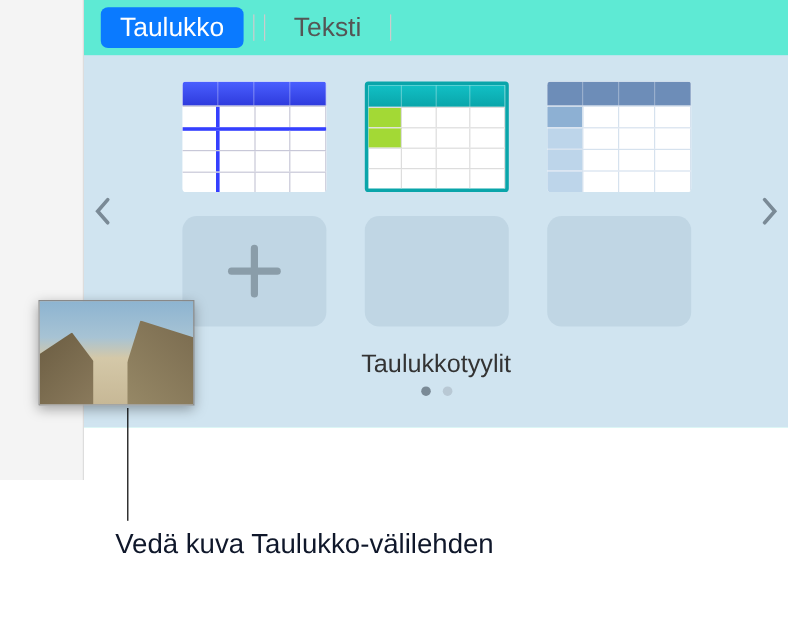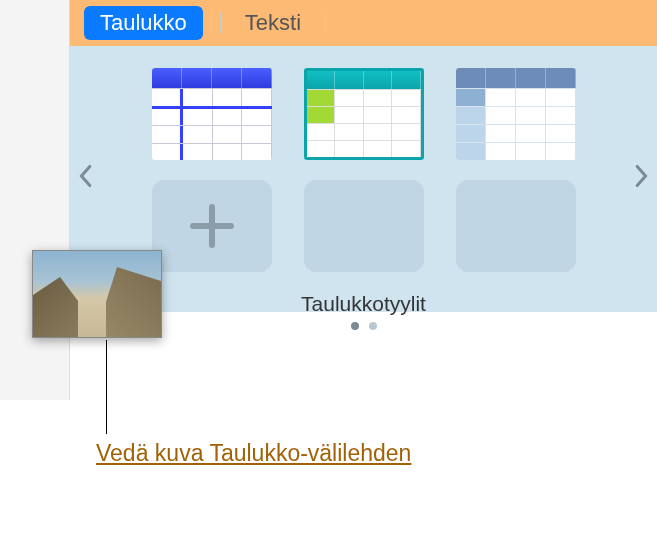--- a/index.html
+++ b/index.html
@@ -18,21 +18,21 @@
       width: 70px;
       height: 400px;
       background: #f4f4f4;
       border-right: 1px solid #ddd;
     }
     .panel {
       position: absolute;
       left: 70px;
       top: 0;
       width: 587px;
-      background: #fdba74;
+      background: #5eead4;
     }
     .tabs {
       display: flex;
       align-items: center;
       height: 46px;
       padding: 0 14px;
       gap: 8px;
     }
     .tab {
       font-size: 22px;
@@ -48,21 +48,21 @@
     }
     .tab-divider {
       width: 1px;
       height: 22px;
       background: #ccc;
     }
     .styles-area {
       background: #d0e4f0;
       padding: 22px 18px 14px 18px;
       position: relative;
-      height: 266px;
+      height: 310px;
     }
     .style-row {
       display: flex;
       justify-content: center;
       gap: 32px;
       margin-bottom: 20px;
     }
     .style-thumb {
       width: 120px;
       height: 92px;
@@ -197,23 +197,22 @@
       width: 1px;
       height: 94px;
       background: #000;
     }
     .callout-text {
       position: absolute;
       left: 96px;
       top: 438px;
       font-size: 23px;
       line-height: 1.35;
-      color: #a16207;
+      color: #0f172a;
       width: 480px;
-      text-decoration: underline;
     }
   </style>
 </head>
 <body>
 
 <div class="sidebar-left"></div>
 
 <div class="panel">
   <div class="tabs">
     <div class="tab active">Taulukko</div>

